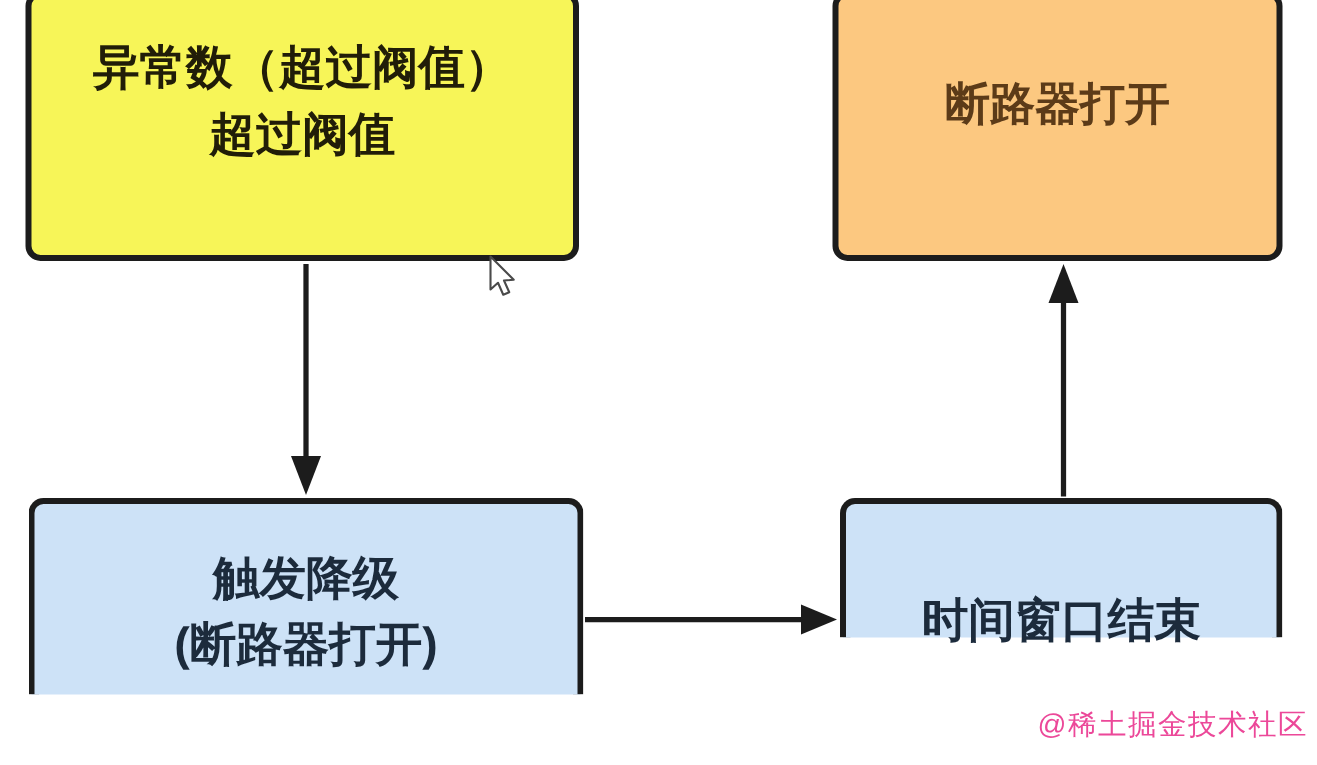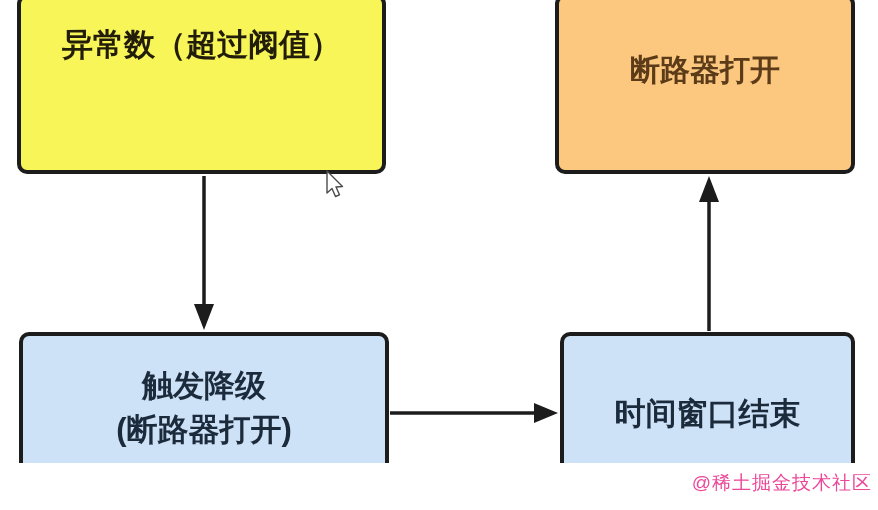--- a/index.html
+++ b/index.html
@@ -38,21 +38,21 @@
     font-size: 30px; line-height: 40px; color: #5c3b18;
   }
   .node-trigger {
     left: 19px; top: 332px; width: 370px; height: 131px;
     padding-top: 28px;
     border-bottom: none;
     border-radius: 10px 10px 0 0;
     font-size: 31px; line-height: 44px; color: #1c2b3c; text-align: right;
   }
   .node-window {
-    left: 560px; top: 332px; width: 295px; height: 131px;
+    left: 560px; top: 332px; width: 295px; height: 93px;
     padding-top: 58px;
     border-bottom: none;
     border-radius: 10px 10px 0 0;
     font-size: 31px; line-height: 40px; color: #1c2b3c;
   }
   #arrow-layer, #cursor-layer {
     position: absolute;
     left: 0; top: 0;
     width: 878px; height: 510px;
     pointer-events: none;
@@ -67,20 +67,21 @@
     font-weight: normal;
   }
 </style>
 </head>
 <body>
 
 <div id="canvas">
 
   <div class="node node-exception" style="background-color: rgb(247, 245, 88);">
     <span class="line">异常数（超过阀值）</span>
+    <span class="line">超过阀值</span>
   </div>
 
   <div class="node node-close" style="background-color: rgb(252, 200, 128);">
     <span class="line">断路器打开</span>
   </div>
 
   <div class="node node-trigger" style="background-color: rgb(205, 226, 247);">
     <span class="line">触发降级</span>
     <span class="line">(断路器打开)</span>
   </div>

